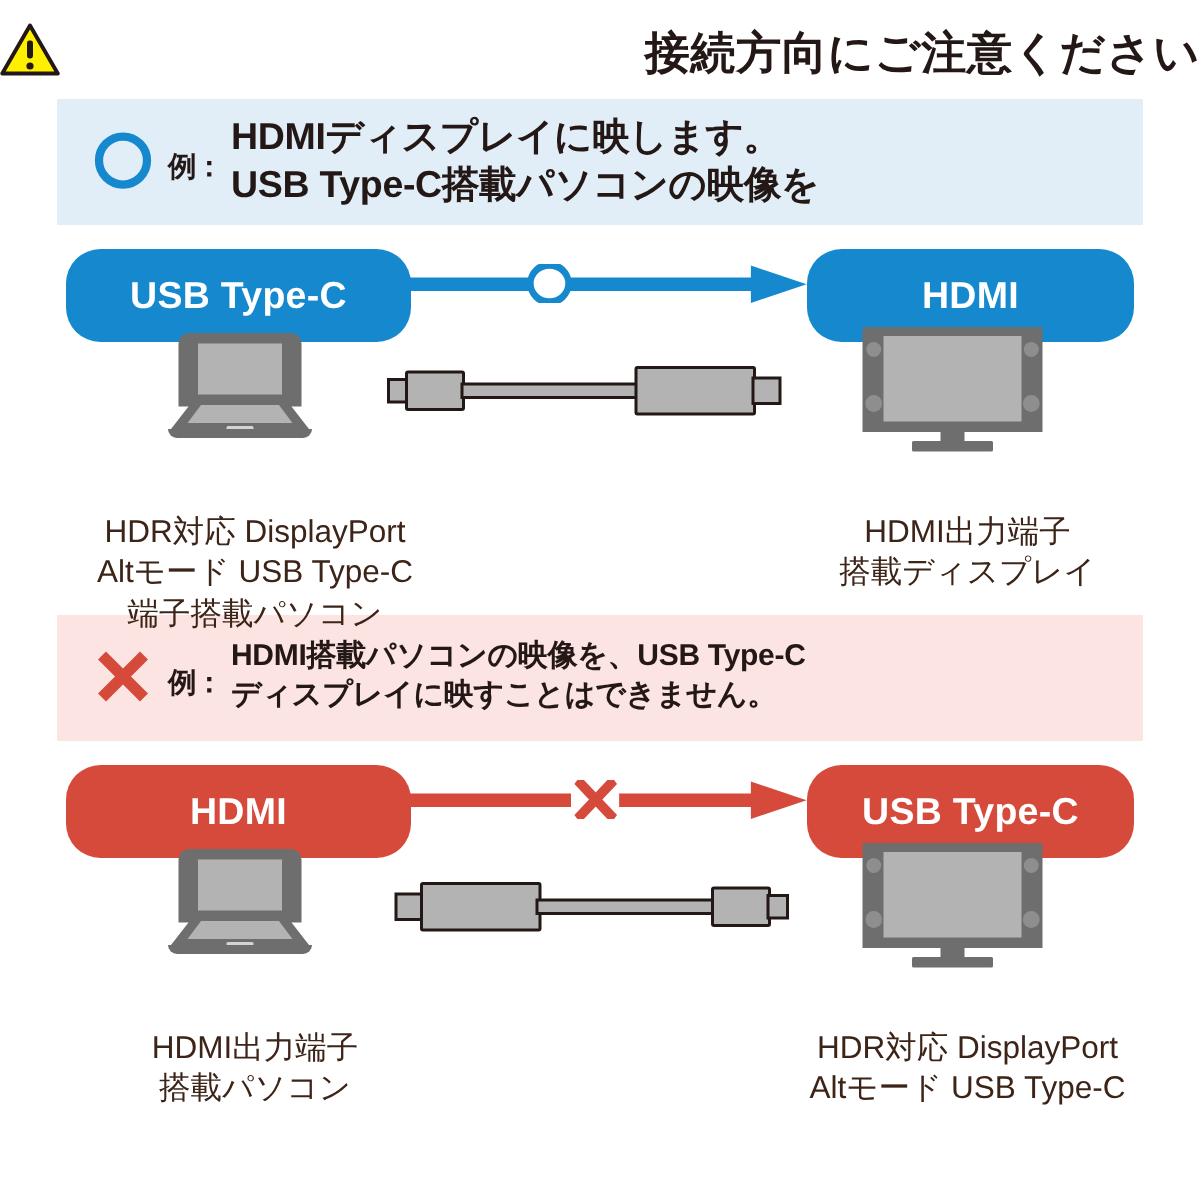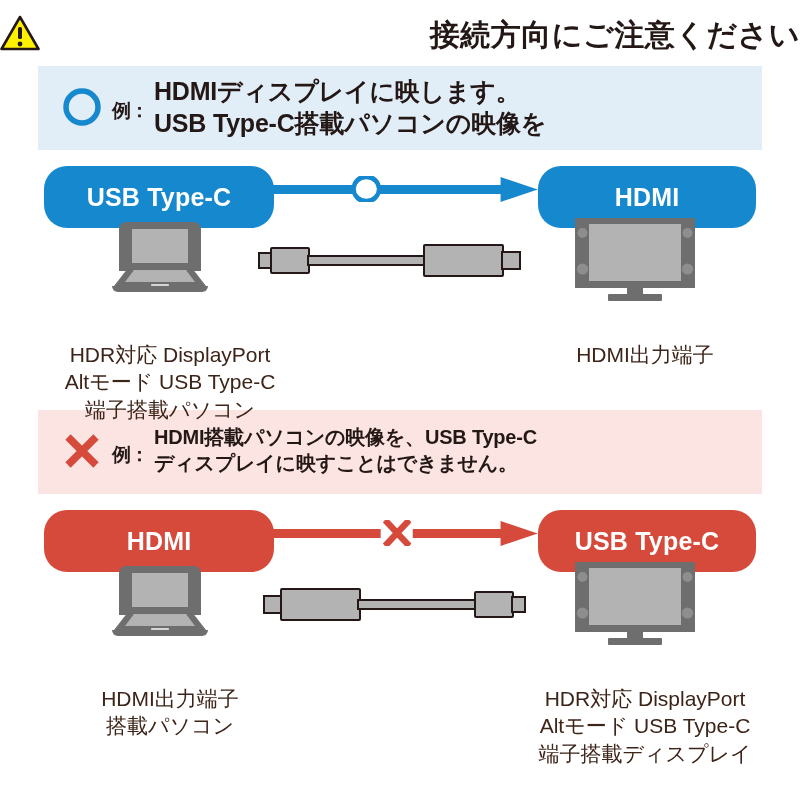--- a/index.html
+++ b/index.html
@@ -221,20 +221,21 @@
 </div>
 
 <div class="captions">
   <span class="cap left">
     <div>HDR対応 DisplayPort</div>
     <div>Altモード USB Type-C</div>
     <div>端子搭載パソコン</div>
   </span>
   <span class="cap right">
     <div>HDMI出力端子</div>
+    <div>搭載ディスプレイ</div>
   </span>
 </div>
 
 <div class="spacer-mid"></div>
 
 <div class="callout bad">
   <span class="mark-wrap">
     <svg width="46" height="46" viewBox="0 0 46 46">
       <path d="M9 9 L37 37 M37 9 L9 37" stroke="#d64a3c" stroke-width="7.5" stroke-linecap="butt"></path>
     </svg>
@@ -294,15 +295,14 @@
 </div>
 
 <div class="captions">
   <span class="cap left">
     <div>HDMI出力端子</div>
     <div>搭載パソコン</div>
   </span>
   <span class="cap right">
     <div>HDR対応 DisplayPort</div>
     <div>Altモード USB Type-C</div>
-    <div>端子搭載ディスプレイ</div>
   </span>
 </div>
 
 </body></html>

